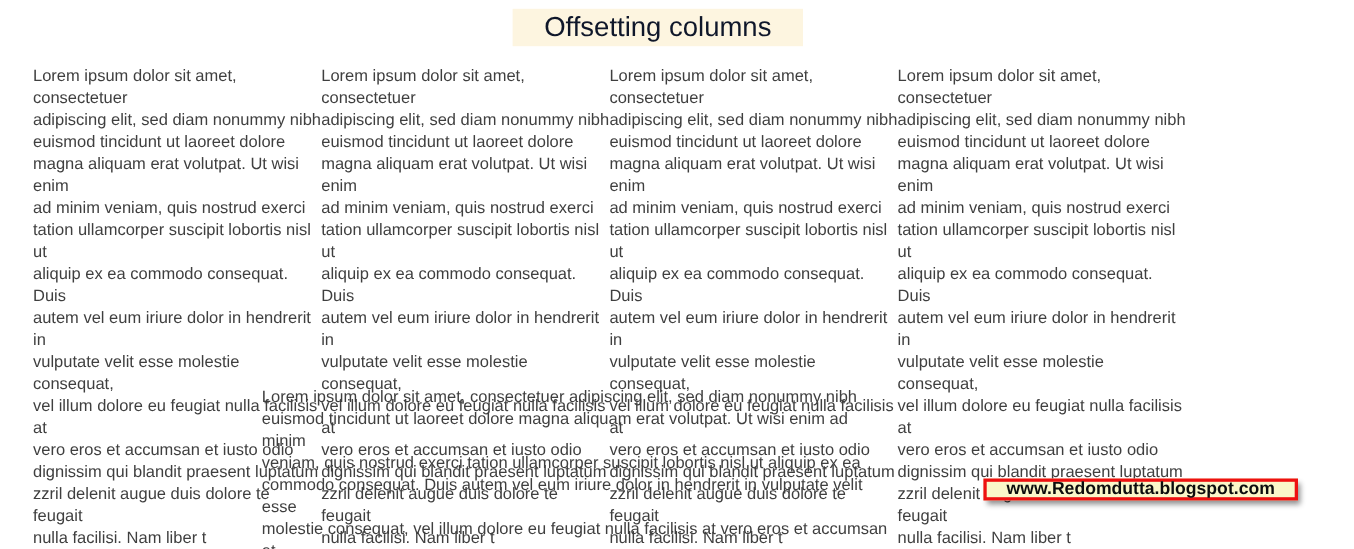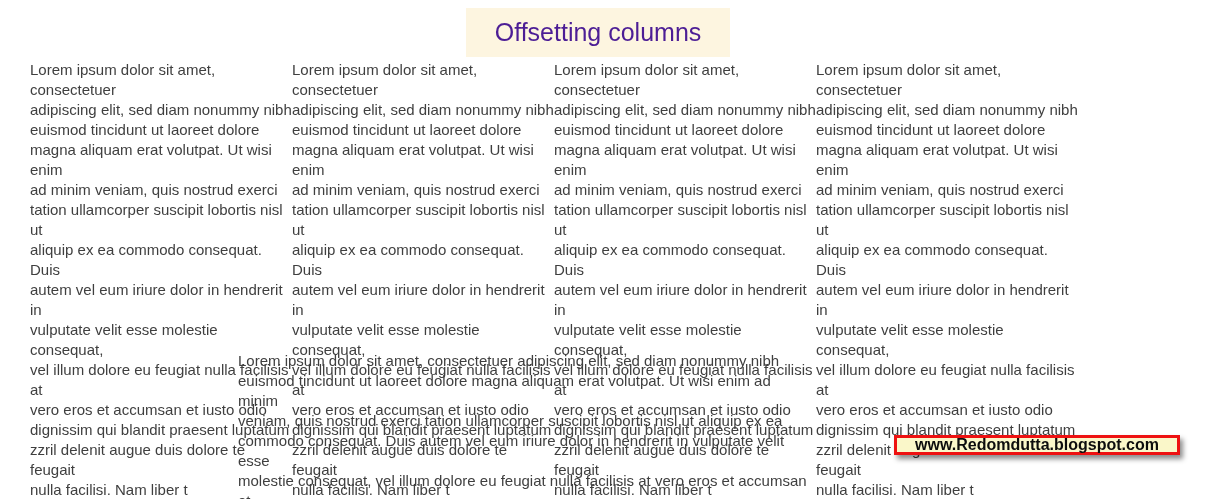--- a/index.html
+++ b/index.html
@@ -13,27 +13,27 @@
     width: 1231px;
     height: 499px;
     background: #ffffff;
     overflow: hidden;
   }
   .page-title {
     position: absolute;
     left: 466px;
     top: 8px;
     width: 264px;
-    height: 49px;
+    height: 34px;
     background: #fdf5e0;
     display: flex;
     align-items: center;
     justify-content: center;
     font-size: 25px;
-    color: #4c1d95;
+    color: #0f172a;
     letter-spacing: 0px;
     white-space: nowrap;
   }
   .columns {
     position: absolute;
     left: 30px;
     top: 60px;
     display: flex;
   }
   .col {

